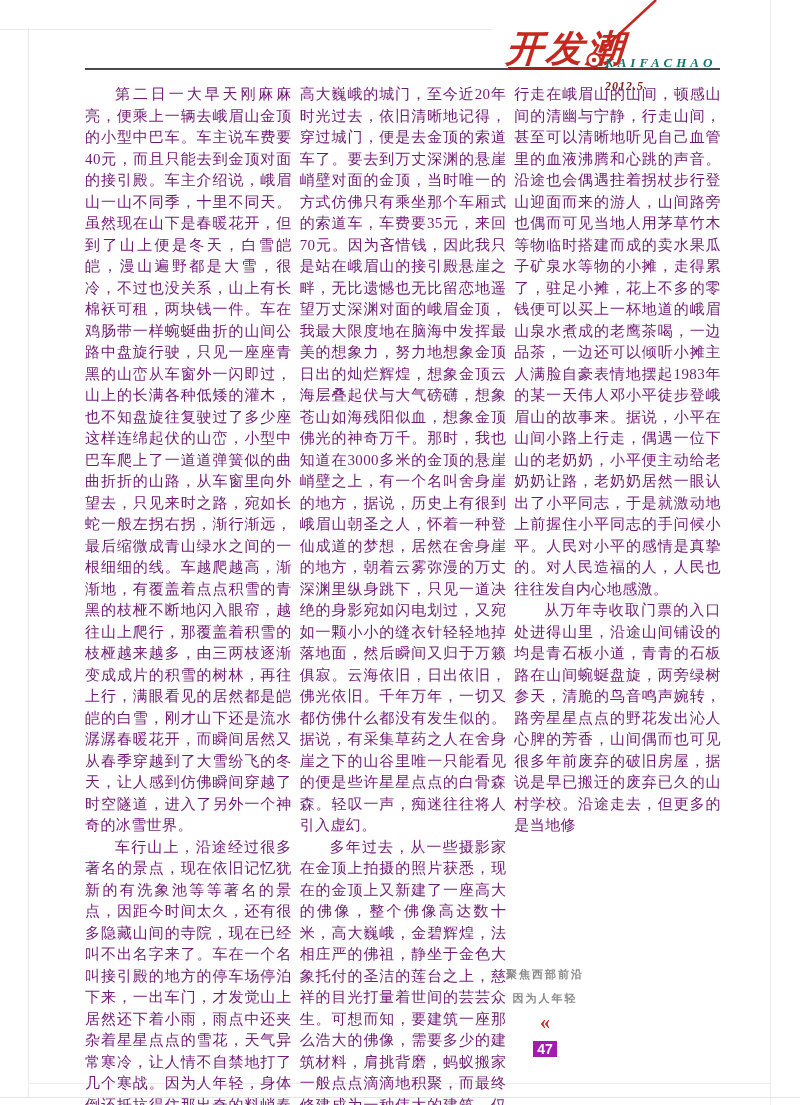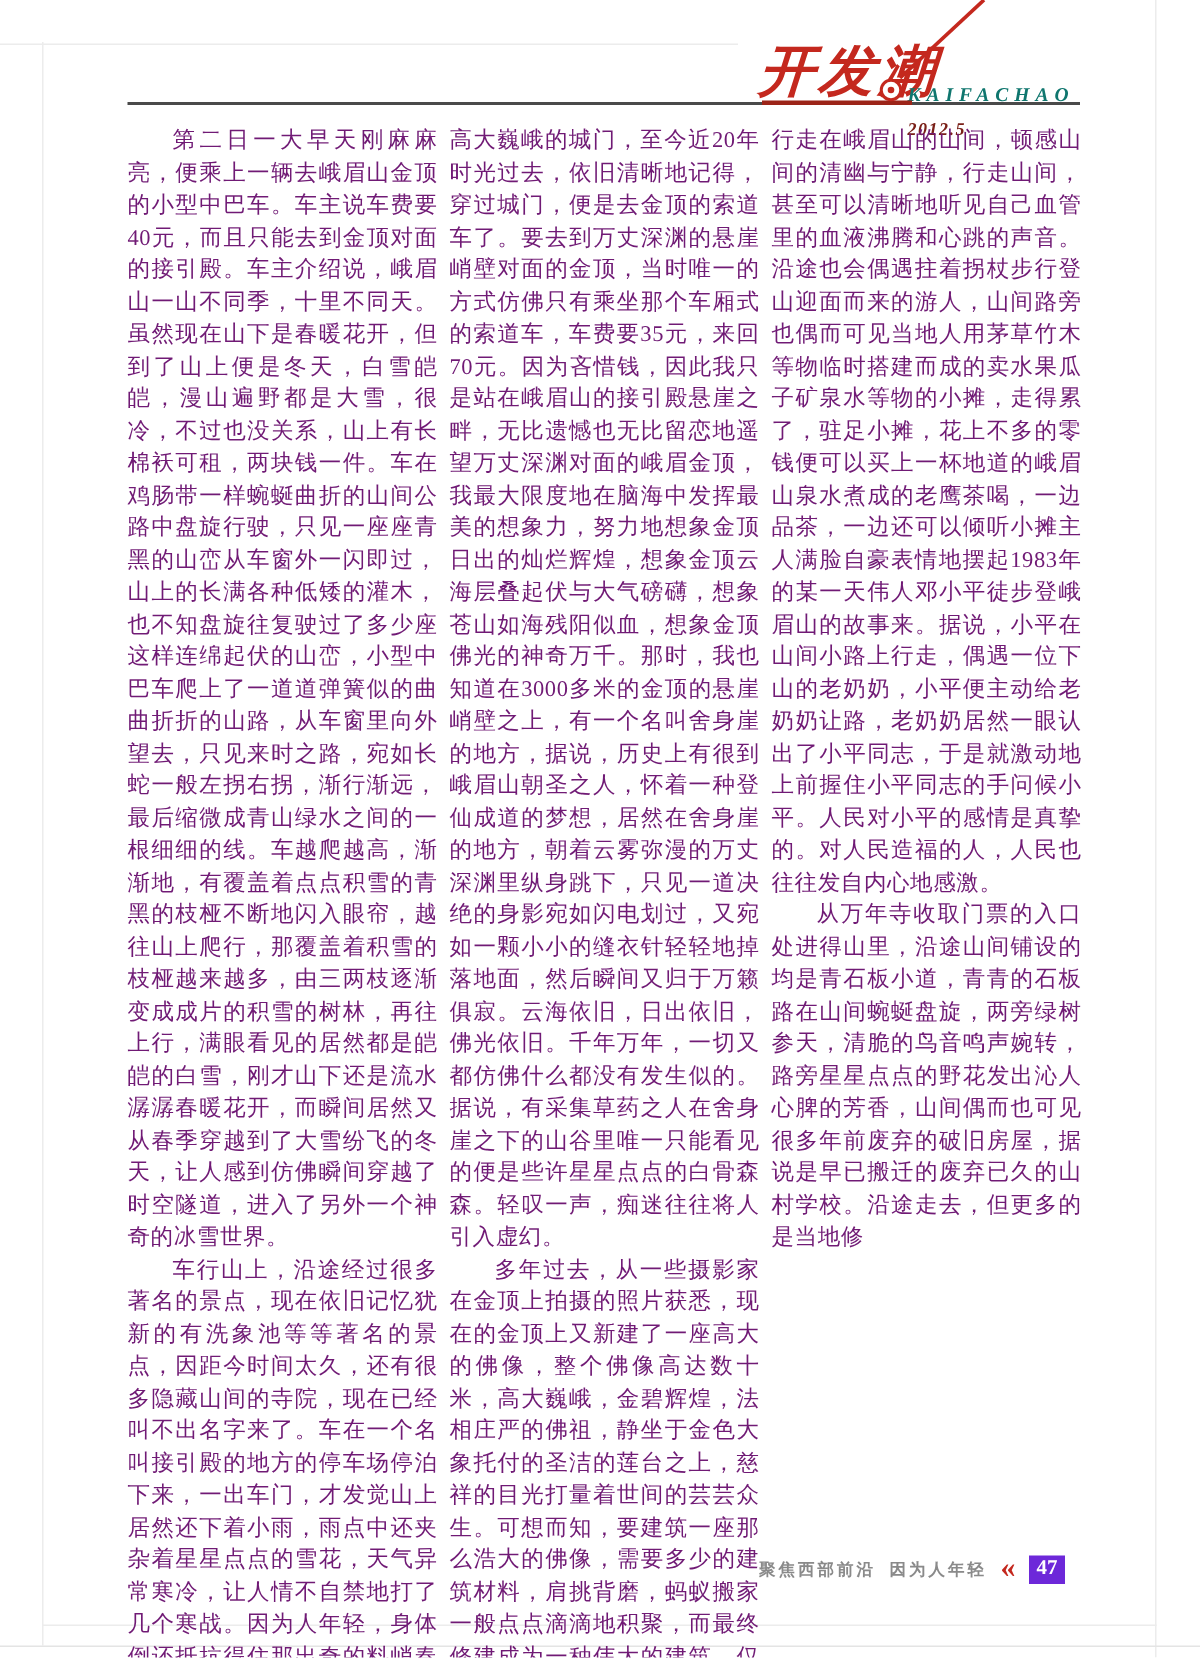--- a/index.html
+++ b/index.html
@@ -49,29 +49,29 @@
     margin:0;
     font-size:15px;line-height:21.5px;color:#701a75;
     text-align:justify;letter-spacing:0.4px;
     word-break:break-all;
   }
   .para.indent{text-indent:2em;}
 
   
   .footer{
     position:absolute;left:380px;top:1035px;width:330px;height:22px;
-    display:flex;align-items:center;justify-content:flex-end;gap:9px;
+    display:flex;align-items:center;justify-content:flex-end;gap:9px;flex-direction:column;
   }
   .slogan{font-size:11px;font-weight:bold;color:#8a8a8a;letter-spacing:2px;
     font-family:"Liberation Sans","DejaVu Sans",sans-serif;}
   .chevrons{font-size:20px;font-weight:bold;color:#c4281e;line-height:1;margin-top:-3px;}
   .pagenum{
-    background:#6d28d9;color:#ffffff;font-weight:bold;font-size:14px;
+    background:#a21caf;color:#ffffff;font-weight:bold;font-size:14px;
     width:24px;height:19px;display:flex;align-items:center;justify-content:center;
-    font-family:Liberation Serif, serif;
+    font-family:Liberation Sans, sans-serif;
   }
 </style>
 </head>
 <body>
 
 <div class="edge edge-right"></div>
 <div class="edge edge-left"></div>
 <div class="edge edge-top"></div>
 <div class="edge edge-bottom1"></div>
 <div class="edge edge-bottom2"></div>

